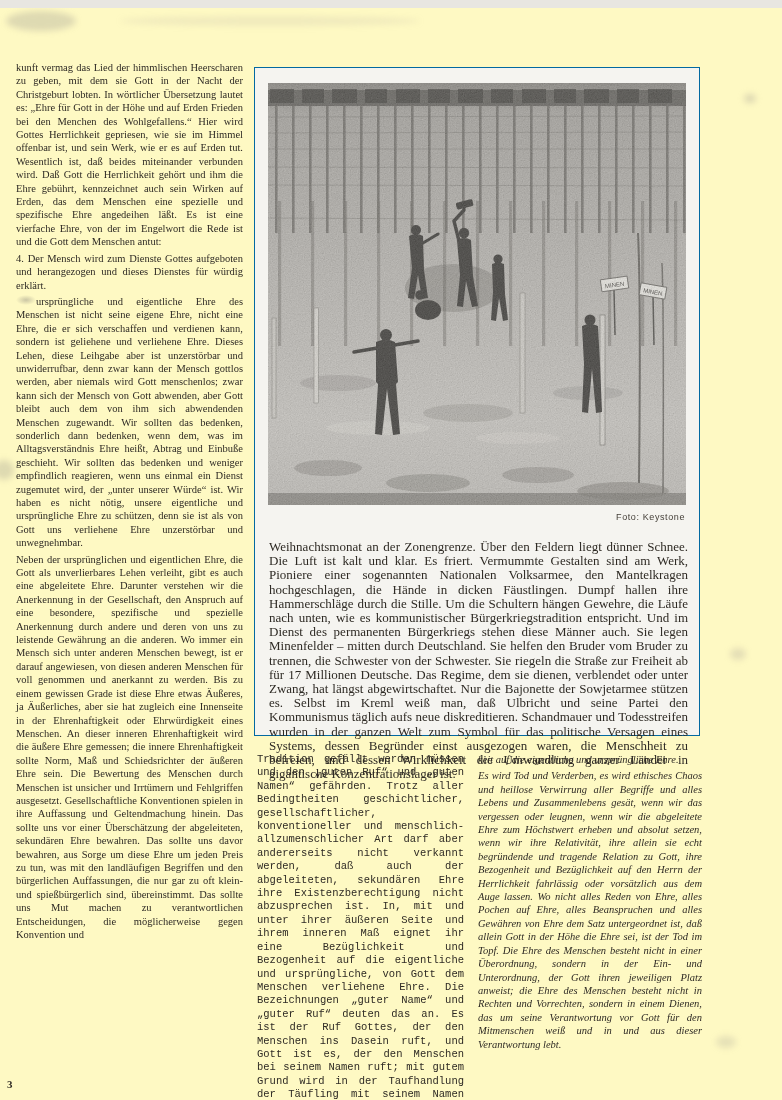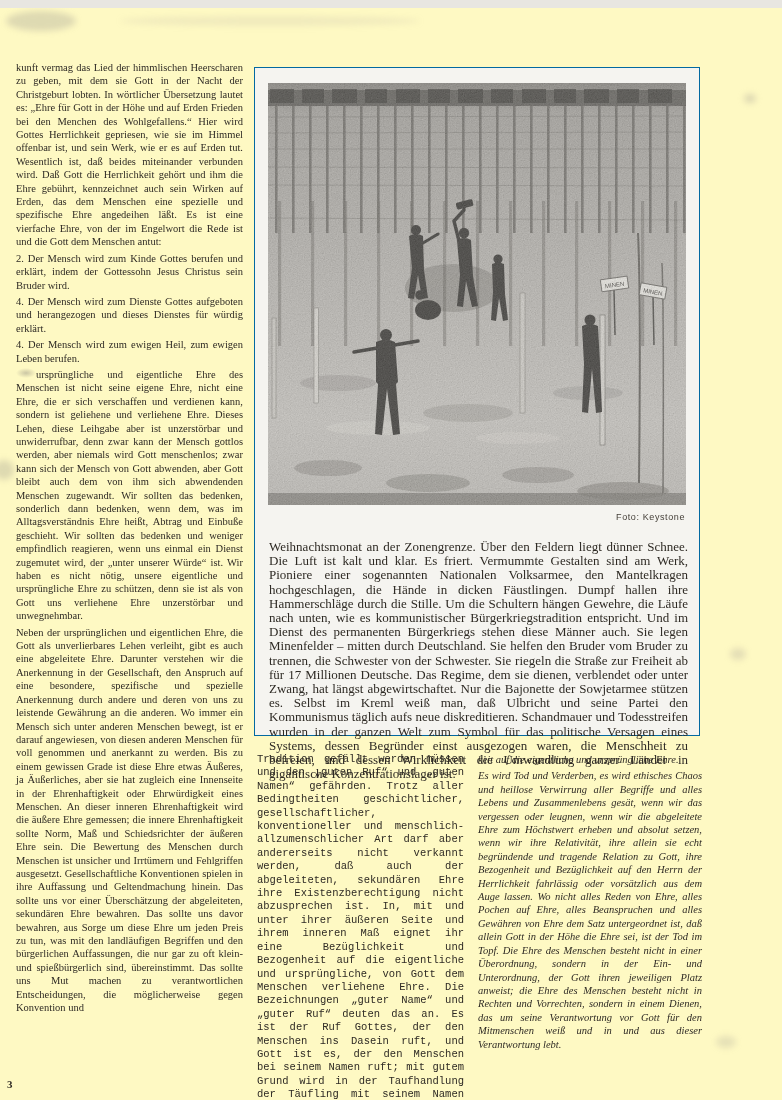--- a/index.html
+++ b/index.html
@@ -39,23 +39,21 @@
 
   <div class="smudge sm-1"></div>
   <div class="smudge sm-2"></div>
   <div class="smudge sm-3"></div>
   <div class="smudge sm-4"></div>
   <div class="smudge sm-5"></div>
   <div class="smudge sm-6"></div>
 
   <div class="col col-left">
     <p>kunft vermag das Lied der himmlischen Heerscharen zu geben, mit dem sie Gott in der Nacht der Christgeburt lobten. In wörtlicher Übersetzung lautet es: „Ehre für Gott in der Höhe und auf Erden Frieden bei den Menchen des Wohlgefallens.“ Hier wird Gottes Herrlichkeit gepriesen, wie sie im Himmel offenbar ist, und sein Werk, wie er es auf Erden tut. Wesentlich ist, daß beides miteinander verbunden wird. Daß Gott die Herrlichkeit gehört und ihm die Ehre gebührt, kennzeichnet auch sein Wirken auf Erden, das dem Menschen eine spezielle und spezifische Ehre angedeihen läßt. Es ist eine vierfache Ehre, von der im Engelwort die Rede ist und die Gott dem Menschen antut:</p>
-    <p>2. Der Mensch wird zum Kinde Gottes berufen und erklärt, indem der Gottessohn Jesus Christus sein Bruder wird.</p>
     <p>4. Der Mensch wird zum Dienste Gottes aufgeboten und herangezogen und dieses Dienstes für würdig erklärt.</p>
-    <p>4. Der Mensch wird zum ewigen Heil, zum ewigen Leben berufen.</p>
     <p><span class="fade-blob"></span><span>ursprüngliche und eigentliche Ehre des Menschen ist nicht seine eigene Ehre, nicht eine Ehre, die er sich verschaffen und verdienen kann, sondern ist geliehene und verliehene Ehre. Dieses Lehen, diese Leihgabe aber ist unzerstörbar und unwiderrufbar, denn zwar kann der Mensch gottlos werden, aber niemals wird Gott menschenlos; zwar kann sich der Mensch von Gott abwenden, aber Gott bleibt auch dem von ihm sich abwendenden Menschen zugewandt. Wir sollten das bedenken, sonderlich dann bedenken, wenn dem, was im Alltagsverständnis Ehre heißt, Abtrag und Einbuße geschieht. Wir sollten das bedenken und weniger empfindlich reagieren, wenn uns einmal ein Dienst zugemutet wird, der „unter unserer Würde“ ist. Wir haben es nicht nötig, unsere eigentliche und ursprüngliche Ehre zu schützen, denn sie ist als von Gott uns verliehene Ehre unzerstörbar und unwegnehmbar.</span></p>
     <p>Neben der ursprünglichen und eigentlichen Ehre, die Gott als unverlierbares Lehen verleiht, gibt es auch eine abgeleitete Ehre. Darunter verstehen wir die Anerkennung in der Gesellschaft, den Anspruch auf eine besondere, spezifische und spezielle Anerkennung durch andere und deren von uns zu leistende Gewährung an die anderen. Wo immer ein Mensch sich unter anderen Menschen bewegt, ist er darauf angewiesen, von diesen anderen Menschen für voll genommen und anerkannt zu werden. Bis zu einem gewissen Grade ist diese Ehre etwas Äußeres, ja Äußerliches, aber sie hat zugleich eine Innenseite in der Ehrenhaftigkeit oder Ehrwürdigkeit eines Menschen. An dieser inneren Ehrenhaftigkeit wird die äußere Ehre gemessen; die innere Ehrenhaftigkeit sollte Norm, Maß und Schiedsrichter der äußeren Ehre sein. Die Bewertung des Menschen durch Menschen ist unsicher und Irrtümern und Fehlgriffen ausgesetzt. Gesellschaftliche Konventionen spielen in ihre Auffassung und Geltendmachung hinein. Das sollte uns vor einer Überschätzung der abgeleiteten, sekundären Ehre bewahren. Das sollte uns davor bewahren, aus Sorge um diese Ehre um jeden Preis zu tun, was mit den landläufigen Begriffen und den bürgerlichen Auffassungen, die nur gar zu oft klein- und spießbürgerlich sind, übereinstimmt. Das sollte uns Mut machen zu verantwortlichen Entscheidungen, die möglicherweise gegen Konvention und</p>
   </div>
 
   <div class="photo-box">
     <svg class="photo" viewBox="0 0 418 422" xmlns="http://www.w3.org/2000/svg">
       <defs>
         <linearGradient id="sky" x1="0" y1="0" x2="0" y2="1">
           <stop offset="0" stop-color="#7c7973"></stop>
           <stop offset="0.07" stop-color="#9d9a94"></stop>

